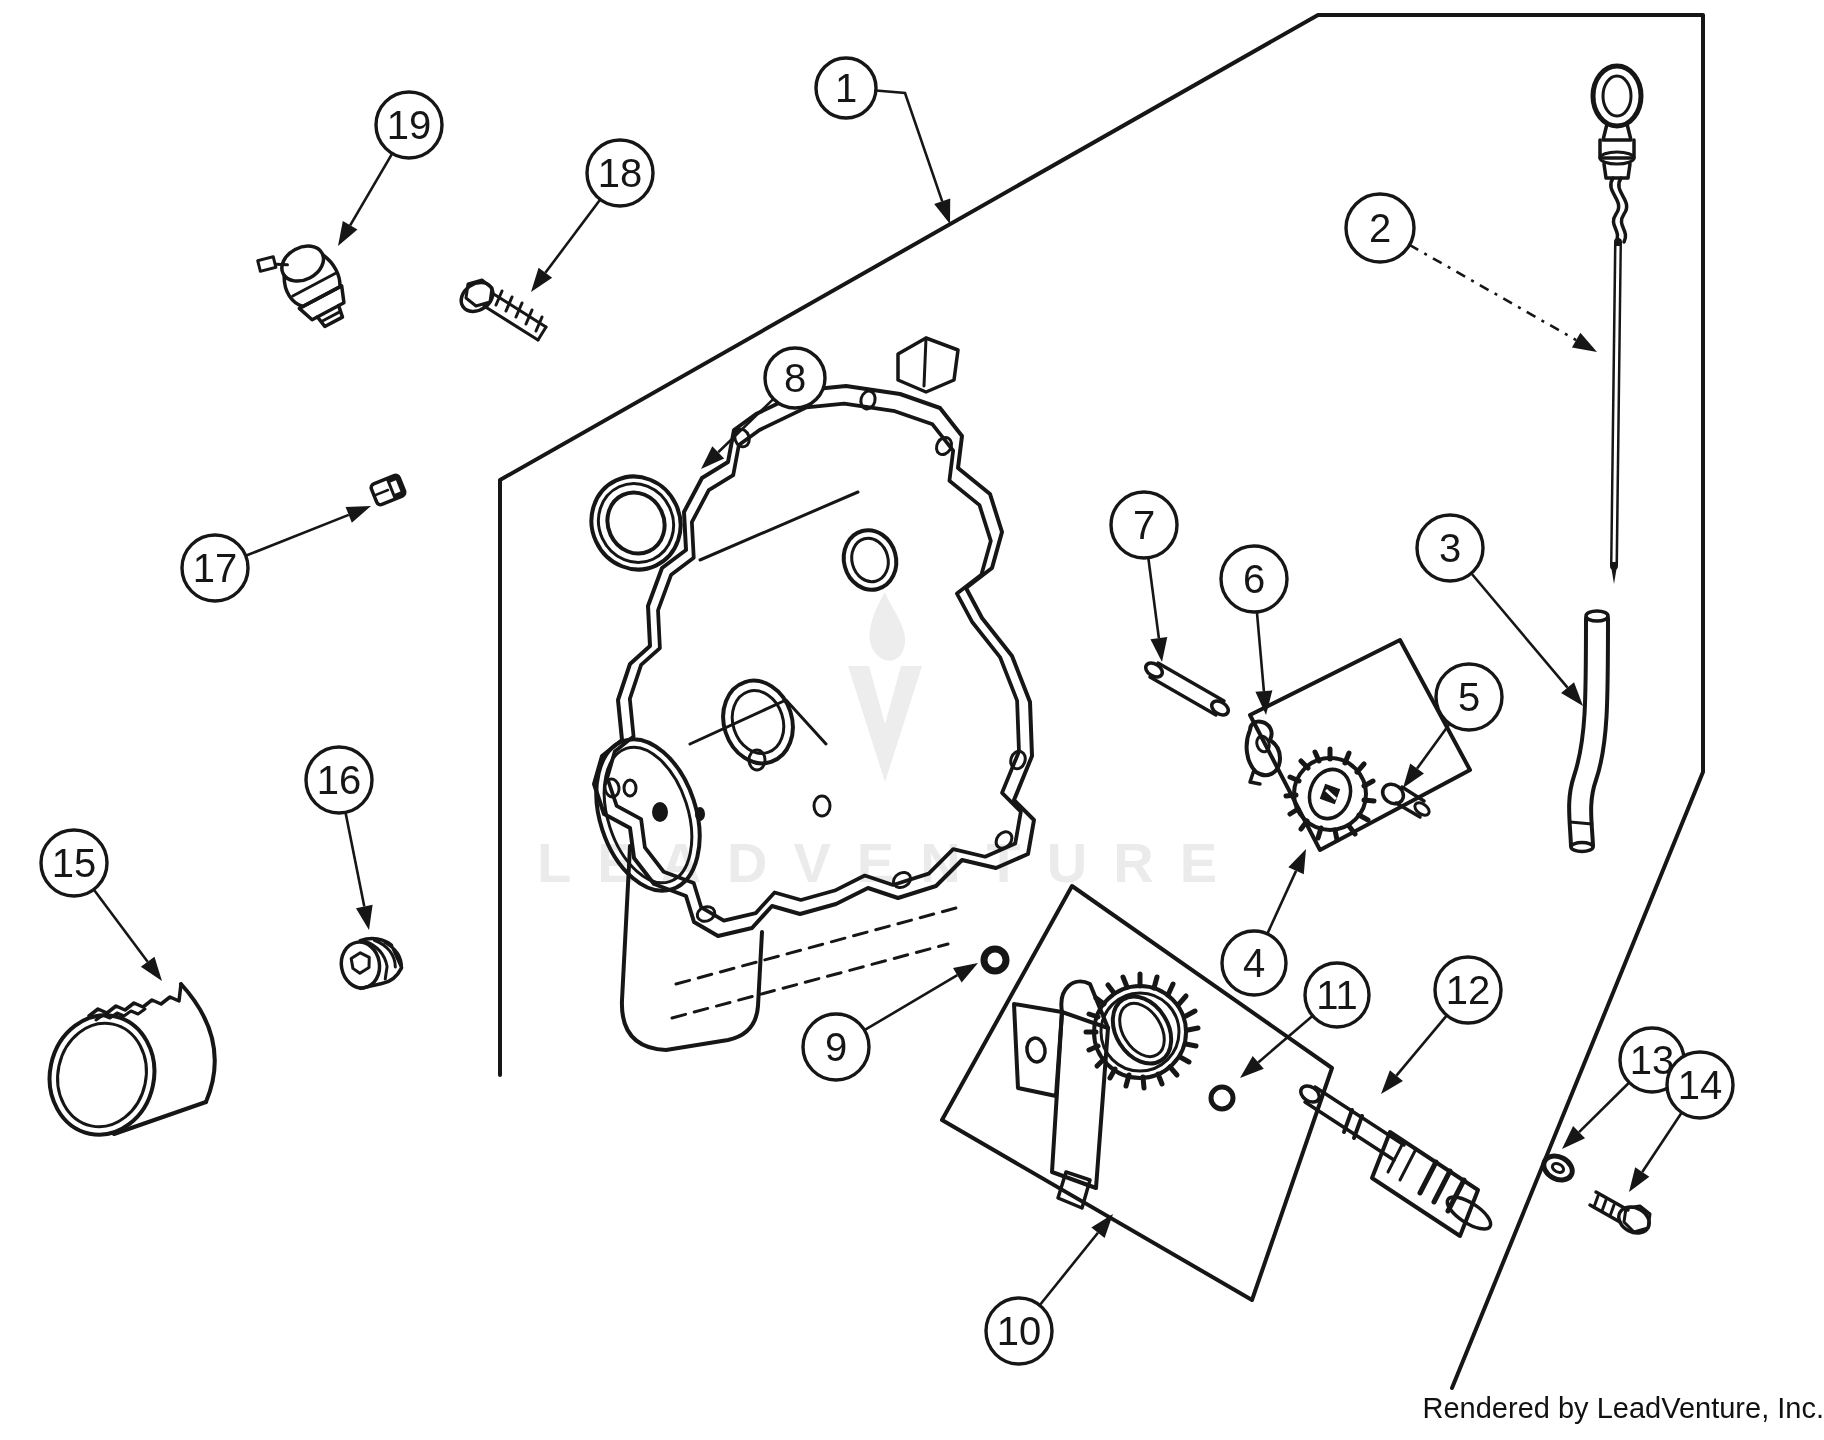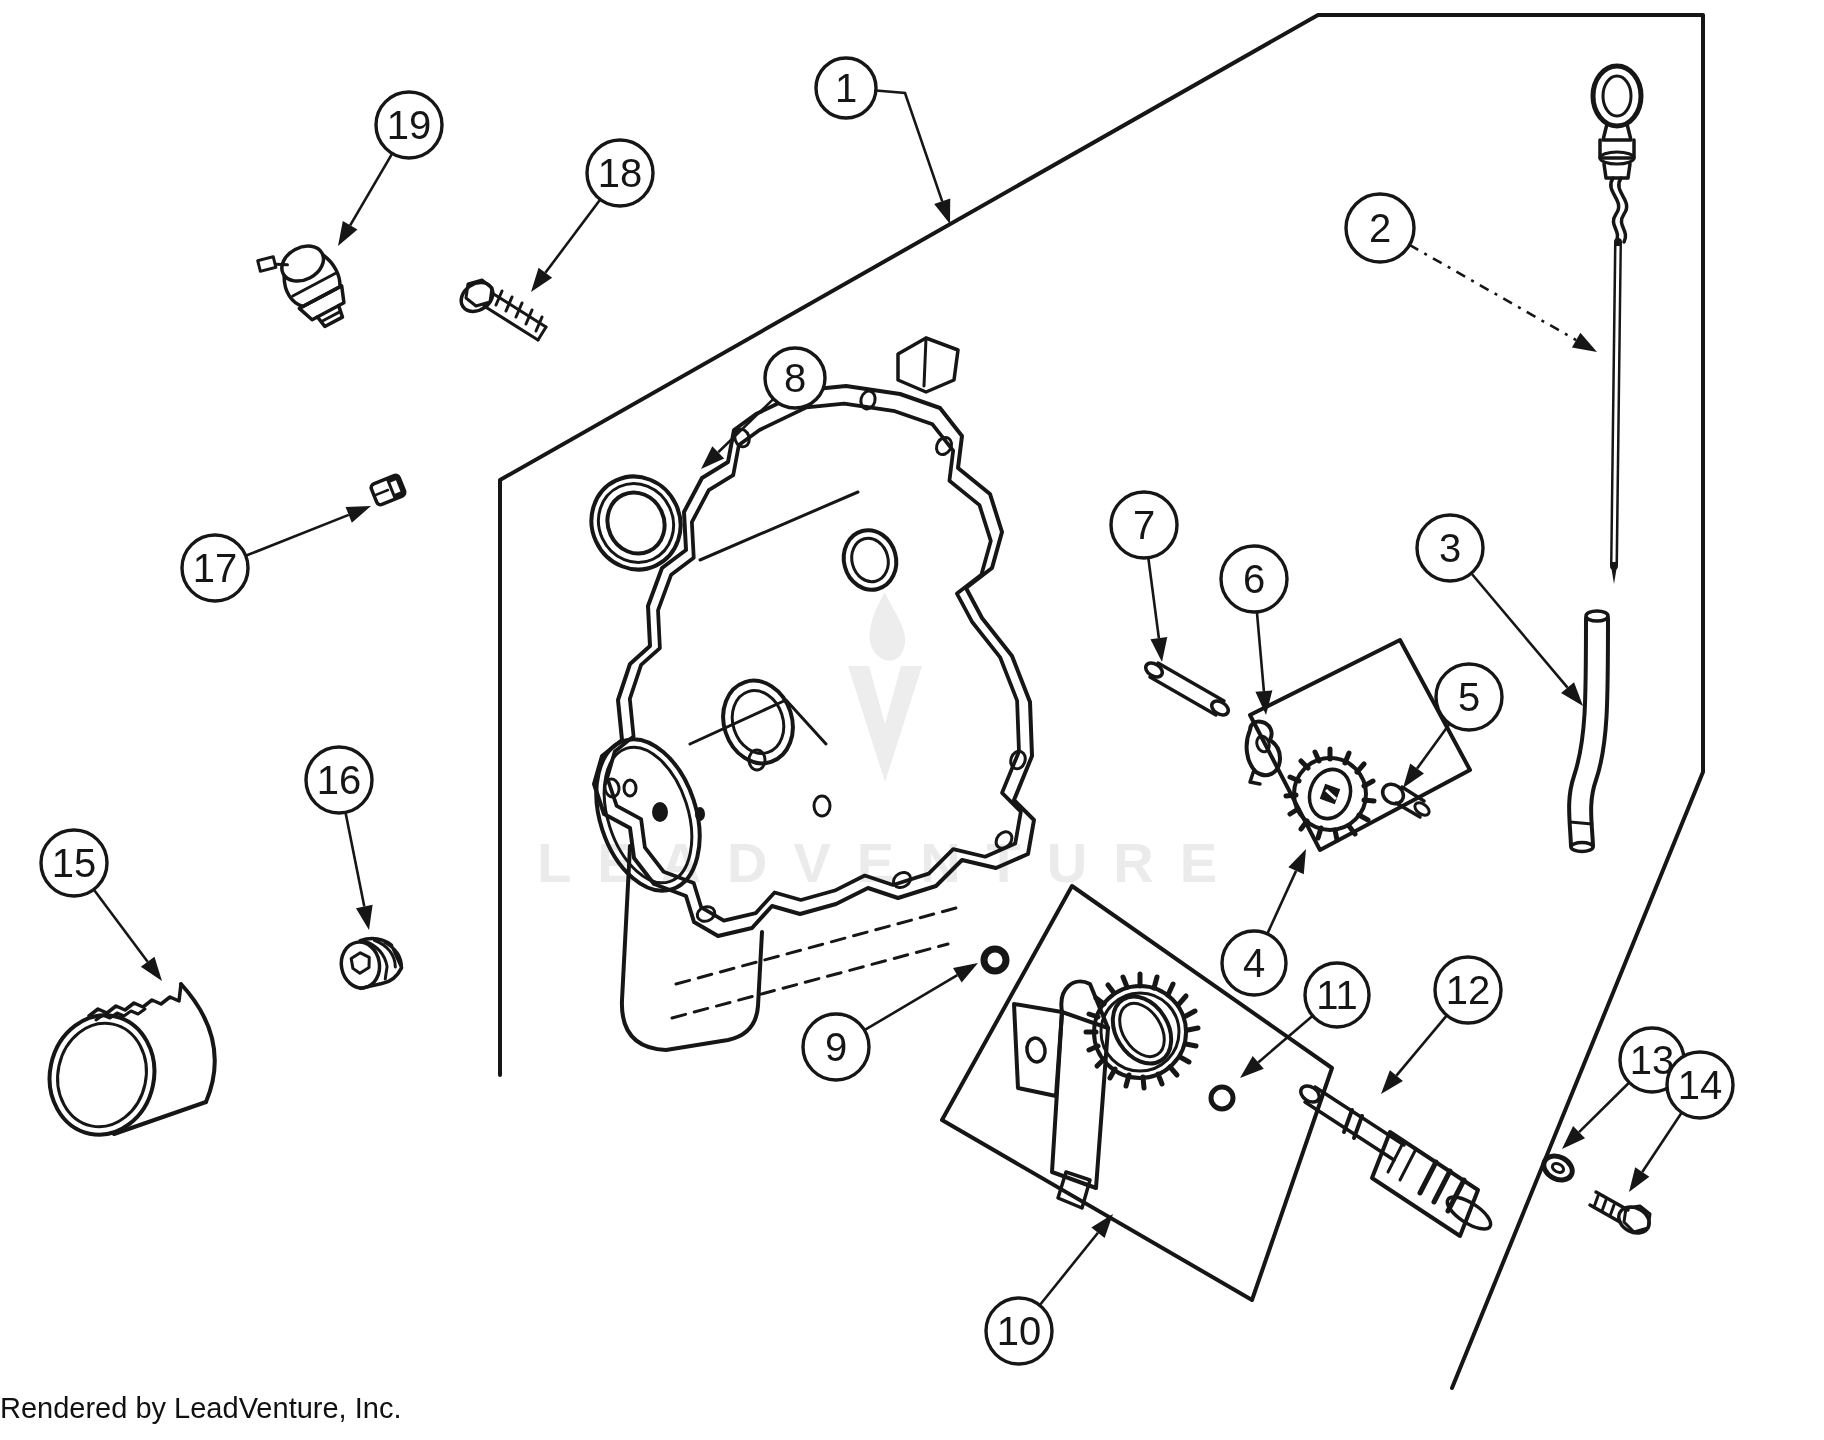--- a/index.html
+++ b/index.html
@@ -2,21 +2,21 @@
 <html style="--ln: #161616;"><head>
 <meta charset="utf-8">
 <style>
   html,body{margin:0;padding:0;background:#fff;}
   body{width:1824px;height:1440px;position:relative;overflow:hidden;
        font-family:"Liberation Sans","DejaVu Sans",sans-serif;}
   .stage{position:absolute;left:0;top:0;}
   .ln{stroke:var(--ln,#161616);fill:none;stroke-linecap:round;stroke-linejoin:round;}
   .fl{fill:var(--ln,#161616);stroke:none;}
   .wh{fill:#fff;}
-  .footer{position:absolute;left:0;top:1392px;width:100%;text-align:left;
+  .footer{position:absolute;left:0;top:1392px;width:100%;text-align:right;
           font-size:29px;color:#111;letter-spacing:0px;}
   text.wm{font-weight:bold;}
 </style>
 </head>
 <body>
 
 <svg class="stage" width="1824" height="1440" viewBox="0 0 1824 1440">
 
   <g>
     <path fill="#ededed" d="M 885,592 C 870,618 864,640 876,654 C 886,665 900,662 904,648

